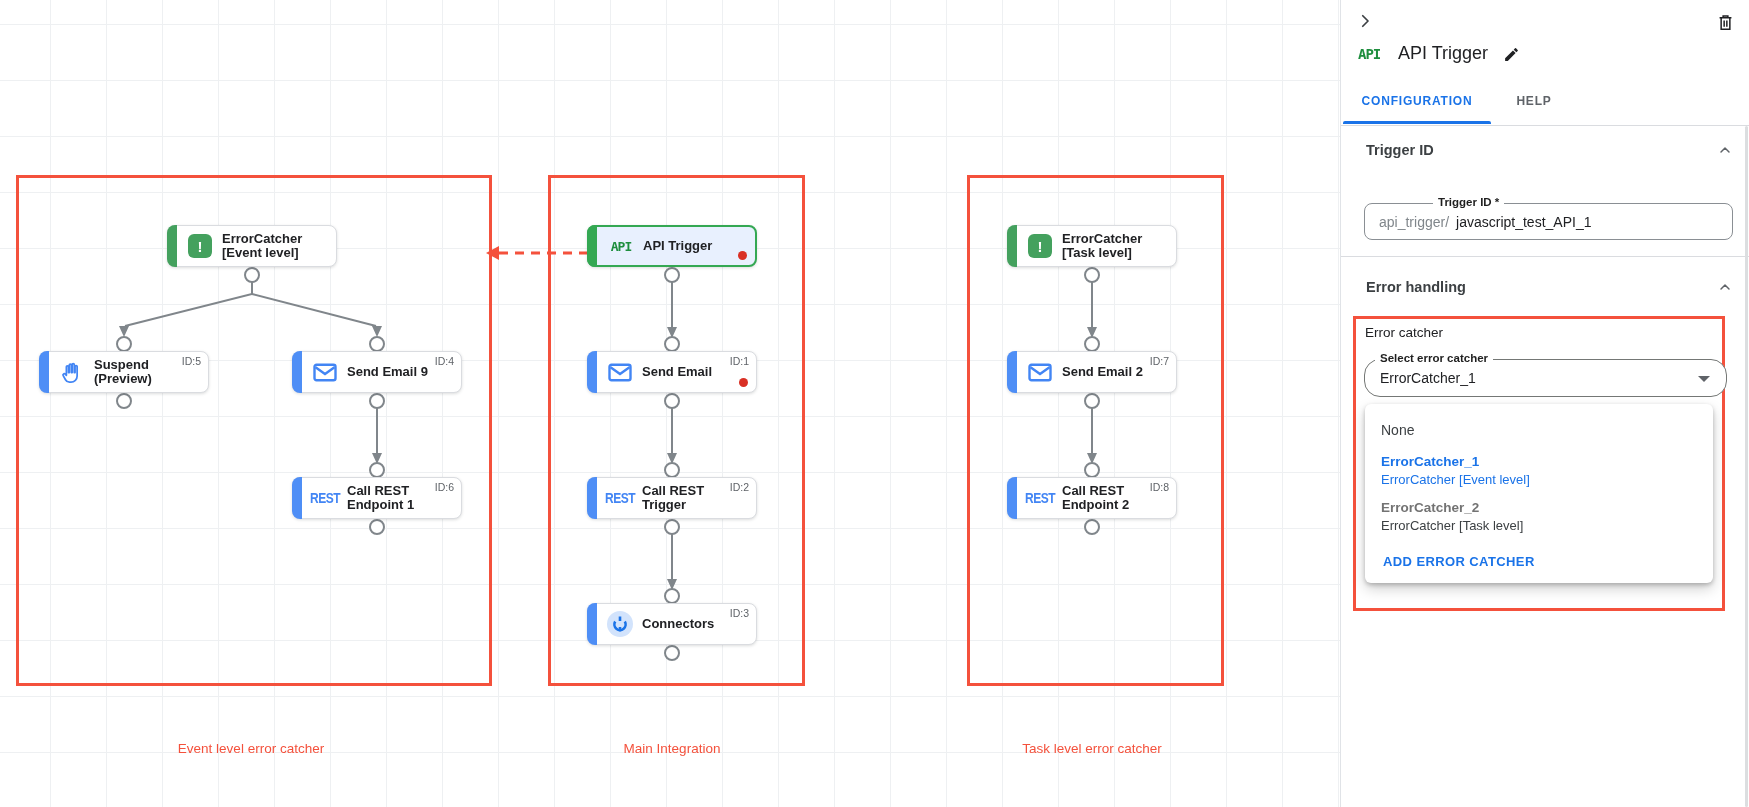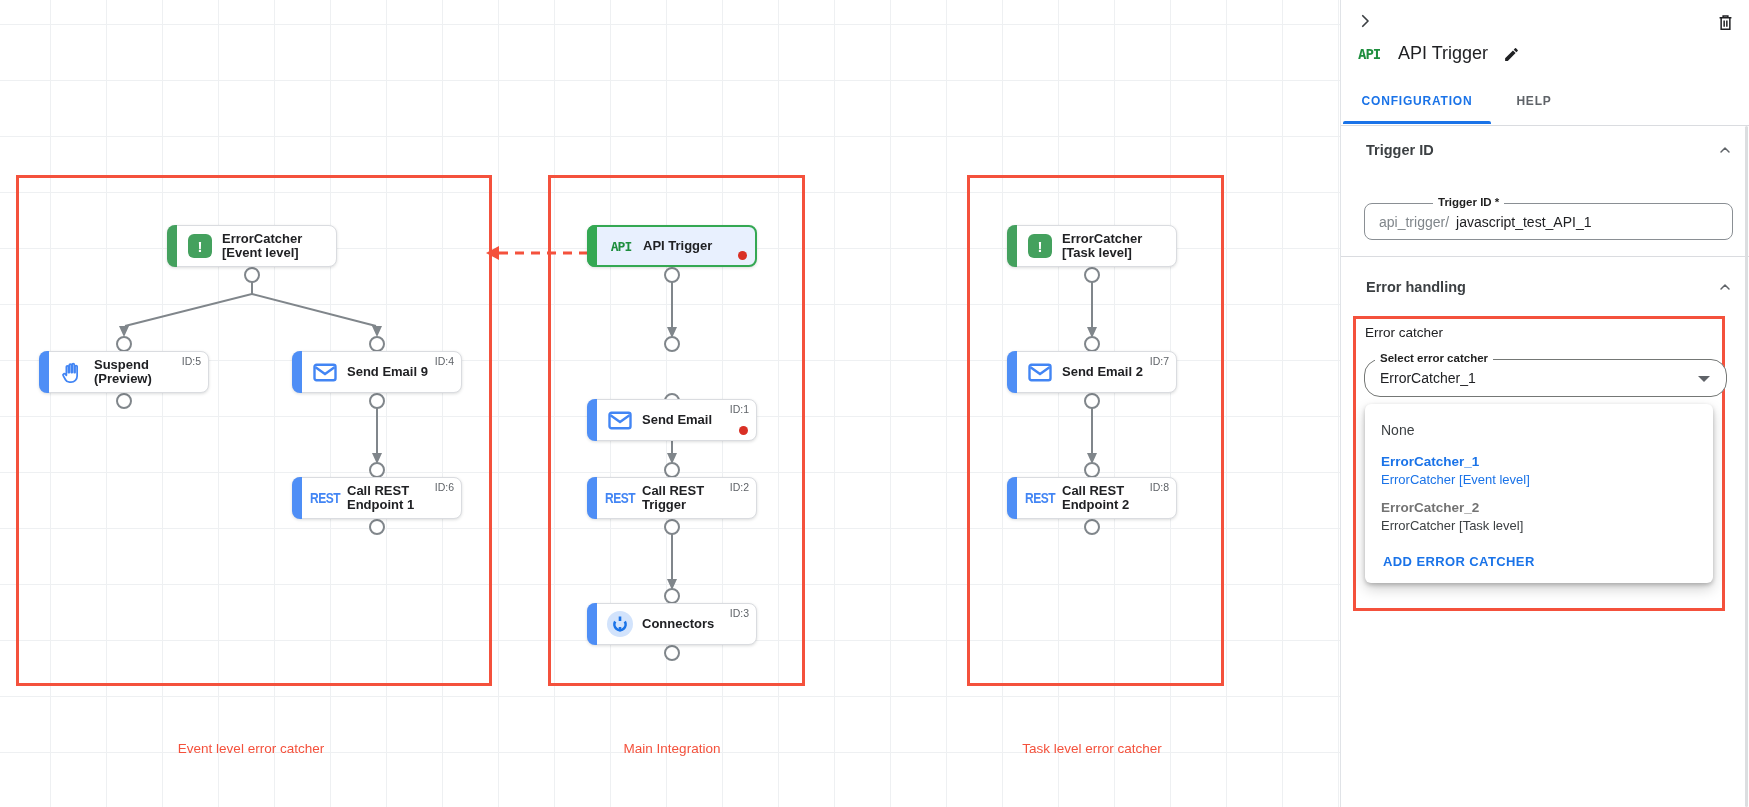--- a/index.html
+++ b/index.html
@@ -132,21 +132,21 @@
       <span class="bar"></span>
       <span class="nicon">
           <span class="api-glyph">API</span>
         </span>
       <div class="ntext">
           <span>API Trigger</span>
         </div>
       <span class="ndot"></span>
     </div>
 
-    <div class="node blue" style="left:587px;top:351px;margin-top:48px;">
+    <div class="node blue" style="left:587px;top:351px;">
       <span class="bar"></span>
       <span class="nicon">
         <svg width="24" height="19" viewBox="0 0 24 19">
             <rect x="1.5" y="1.8" width="21" height="15.4" rx="2" fill="#fff" stroke="#4285f4" stroke-width="2.4"></rect>
             <path d="M2.5 4.2 L12 11 L21.5 4.2" fill="none" stroke="#4285f4" stroke-width="2.4"></path>
           </svg>
       </span>
       <div class="ntext">
           <span>Send Email</span>
         </div>

